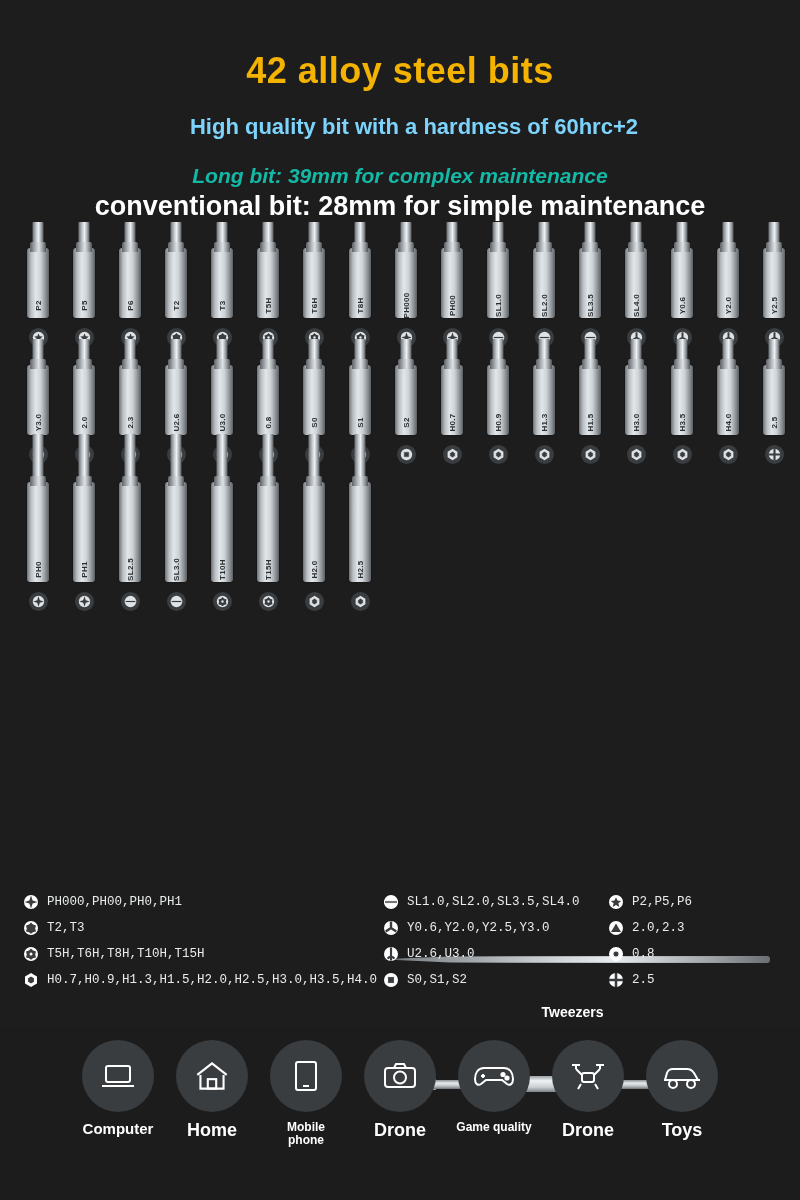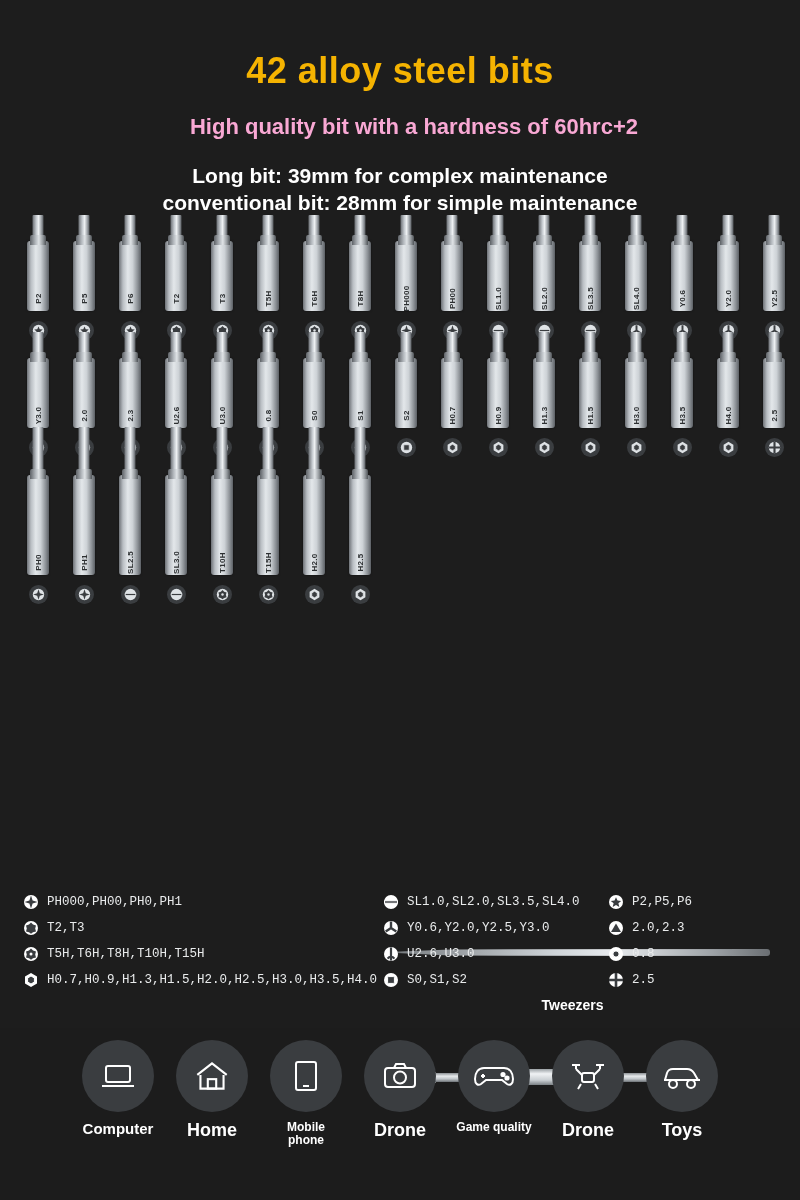--- a/index.html
+++ b/index.html
@@ -11,24 +11,24 @@
     overflow: hidden;
   }
   .page { position: relative; width: 800px; height: 1028px; background: #1d1d1d; }
 
   
   .header { padding-top: 50px; text-align: center; }
   .title {
     font-size: 36px; font-weight: bold; color: #f5b301; letter-spacing: 0.5px;
   }
   .subtitle {
-    margin-top: 22px; font-size: 22px; font-weight: bold; color: #f9a8d4; padding-left: 28px;
-  }
-  .line3 { margin-top: 24px; font-size: 21px; font-weight: bold; color: #ffffff; }
-  .line4 { margin-top: 3px; font-size: 21px; font-weight: bold; color: #ffffff; }
+    margin-top: 22px; font-size: 22px; font-weight: bold; color: #7dd3fc; padding-left: 28px;
+  }
+  .line3 { margin-top: 24px; font-size: 21px; font-weight: bold; color: #14b8a6; font-style: italic; }
+  .line4 { margin-top: 3px; font-size: 27px; font-weight: bold; color: #ffffff; }
 
   
   .bits-area { position: relative; margin-top: 26px; }
   .bit-row { display: flex; justify-content: flex-start; padding-left: 22px; }
   .bit-row.row1 { gap: 14px; }
   .bit-row.row2 { gap: 14px; margin-top: 18px; }
   .bit-row.row3 { gap: 14px; margin-top: 18px; }
 
   .bit-cell { width: 32px; display: flex; flex-direction: column; align-items: center; }
 

